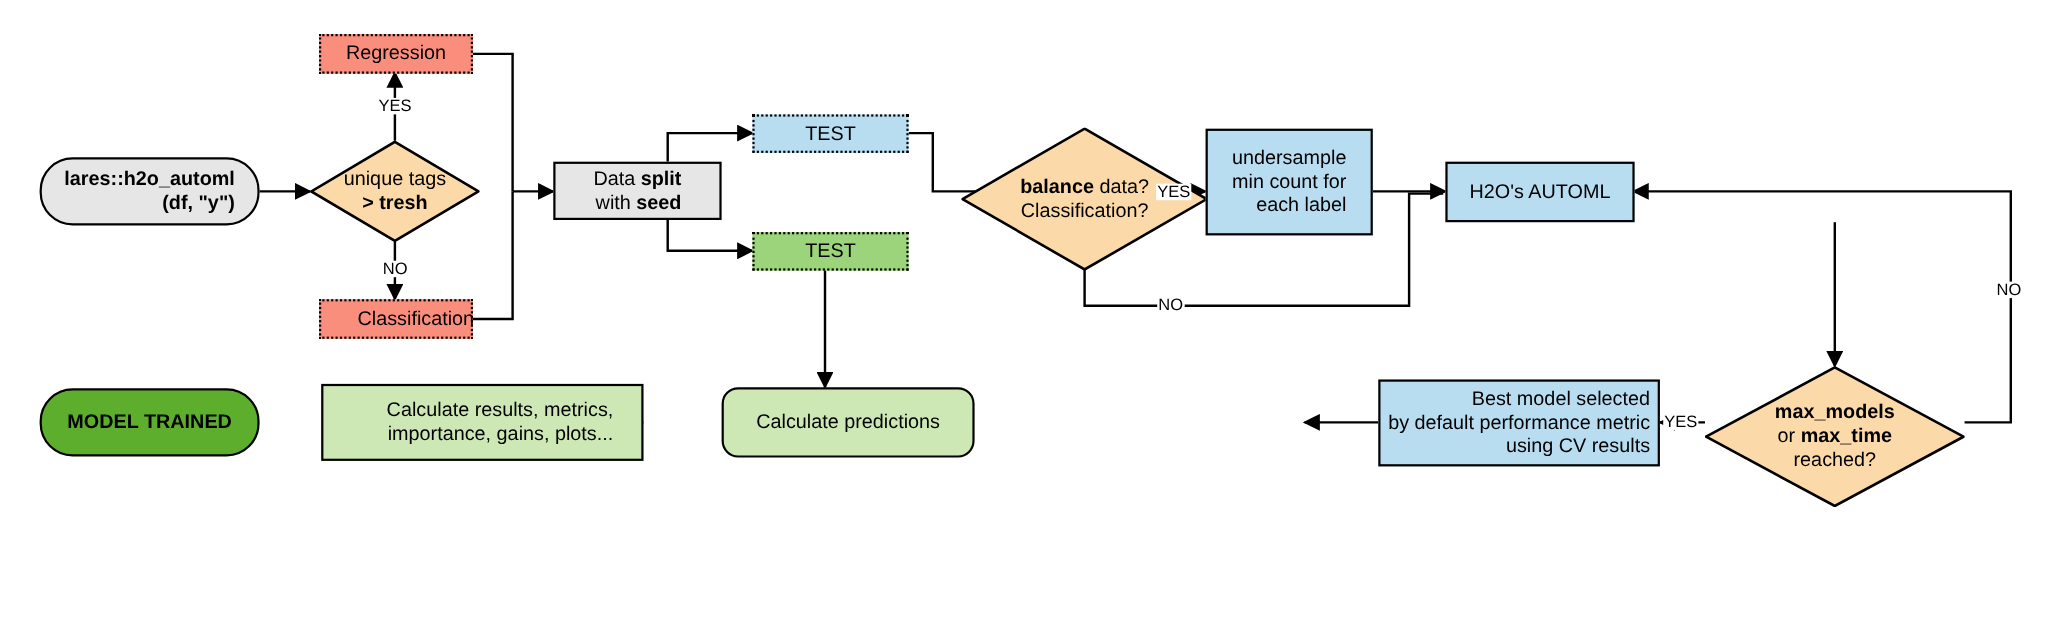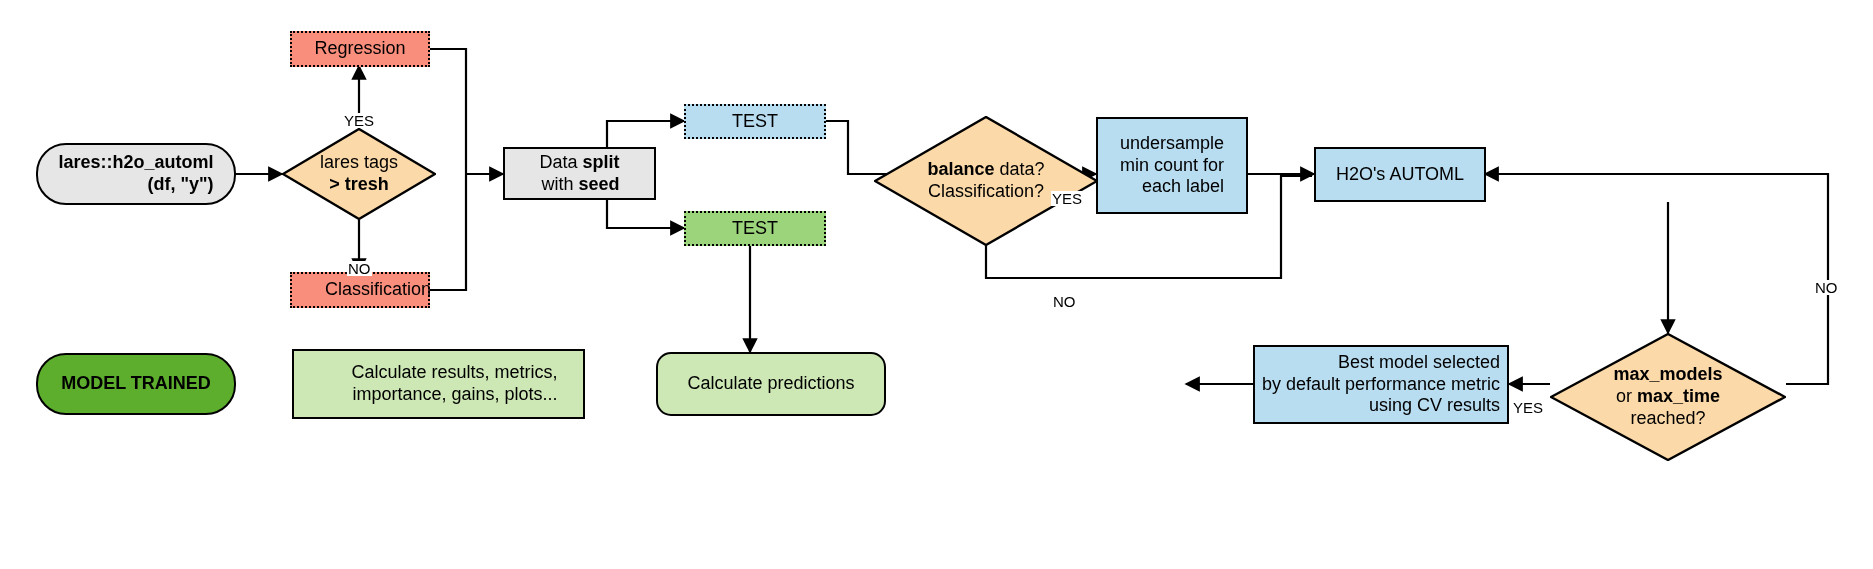--- a/index.html
+++ b/index.html
@@ -14,21 +14,21 @@
 
   .stadium{border:2px solid #000;border-radius:30px;}
 
   
   .diamond{position:absolute;display:flex;align-items:center;justify-content:center;}
   .diamond .dshape{position:absolute;inset:0;}
   .diamond .dlabel{position:relative;z-index:2;text-align:center;line-height:1.22;color:#000;
                    white-space:nowrap;}
 
   .lbl{position:absolute;font-size:15px;color:#000;background:#fff;
-       padding:0 1px;white-space:nowrap;line-height:1;margin-top:24px;}
+       padding:0 1px;white-space:nowrap;line-height:1;}
 
   svg.edges{position:absolute;left:0;top:0;width:1873px;height:569px;overflow:visible;}
   .t16{font-size:18px;}
   b{font-weight:bold;}
 </style>
 </head>
 <body>
 
 <div id="canvas">
 
@@ -81,21 +81,21 @@
       <span>lares::h2o_automl</span><br>
       <span>(df, "y")</span>
     </div>
   </div>
 
   <div class="diamond" style="left:282px;top:128px;width:154px;height:92px;">
     <svg class="dshape" viewBox="0 0 154 92" preserveAspectRatio="none">
       <polygon points="77,1 153,46 77,91 1,46" fill="#fcd9a8" stroke="#000" stroke-width="2.4"></polygon>
     </svg>
     <div class="dlabel t16">
-      <span>lares tags</span><br>
+      <span>unique tags</span><br>
       <b>&gt; tresh</b>
     </div>
   </div>
 
   <div class="node rect dotted t16" style="left:290px;top:31px;width:140px;height:36px;background:#fa8e7d;">
     <span>Regression</span>
   </div>
 
   <div class="node rect dotted t16" style="left:290px;top:272px;width:140px;height:36px;background:#fa8e7d;padding-left:36px;">
     <span>Classification</span>

